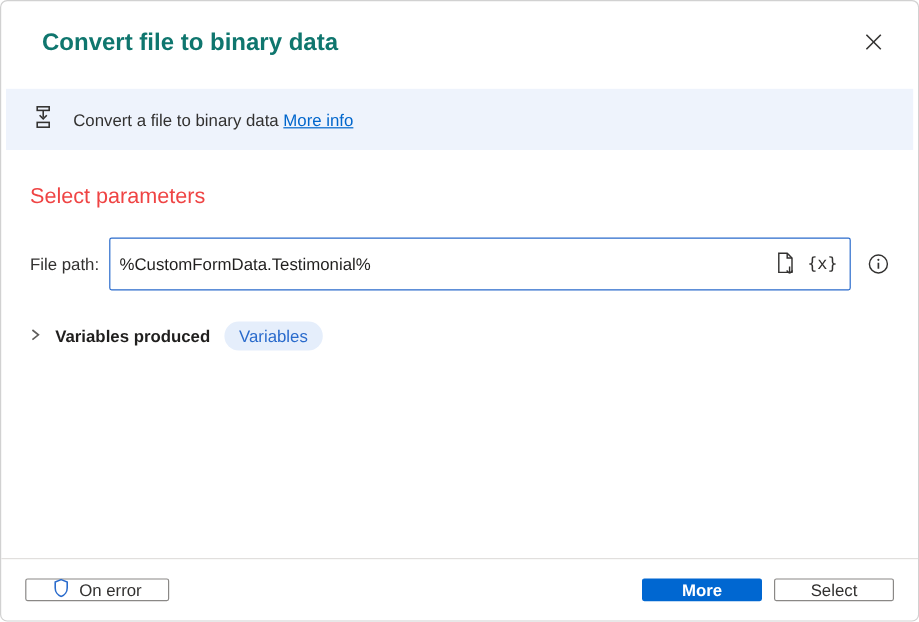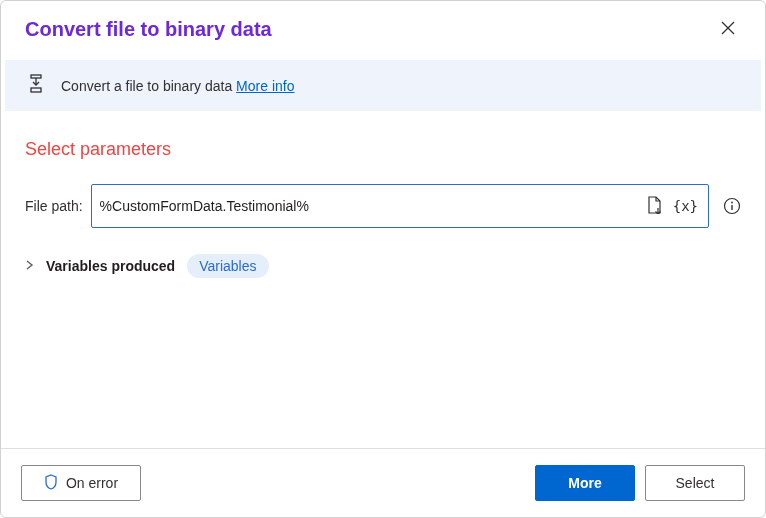--- a/index.html
+++ b/index.html
@@ -19,22 +19,22 @@
   }
   .header {
     display: flex;
     align-items: center;
     justify-content: space-between;
     padding: 14px 24px 10px 24px;
   }
   .header h1 {
     font-size: 20px;
     font-weight: 600;
-    margin: 0;
-    color: #6d28d9;
+    margin: 10px;
+    color: #0f766e;
   }
   .close-btn {
     background: none;
     border: none;
     padding: 6px;
     cursor: pointer;
     color: #323130;
     display: flex;
     align-items: center;
   }
@@ -154,21 +154,21 @@
   }
   .btn {
     font-family: inherit;
     font-size: 14px;
     padding: 8px 18px;
     border-radius: 2px;
     cursor: pointer;
     display: inline-flex;
     align-items: center;
     gap: 8px;
-    height: 36px;
+    height: 19px;
   }
   .btn-onerror {
     background: #fff;
     border: 1px solid #8a8886;
     color: #323130;
     min-width: 120px;
     justify-content: center;
   }
   .btn-primary {
     background: #0067d1;

